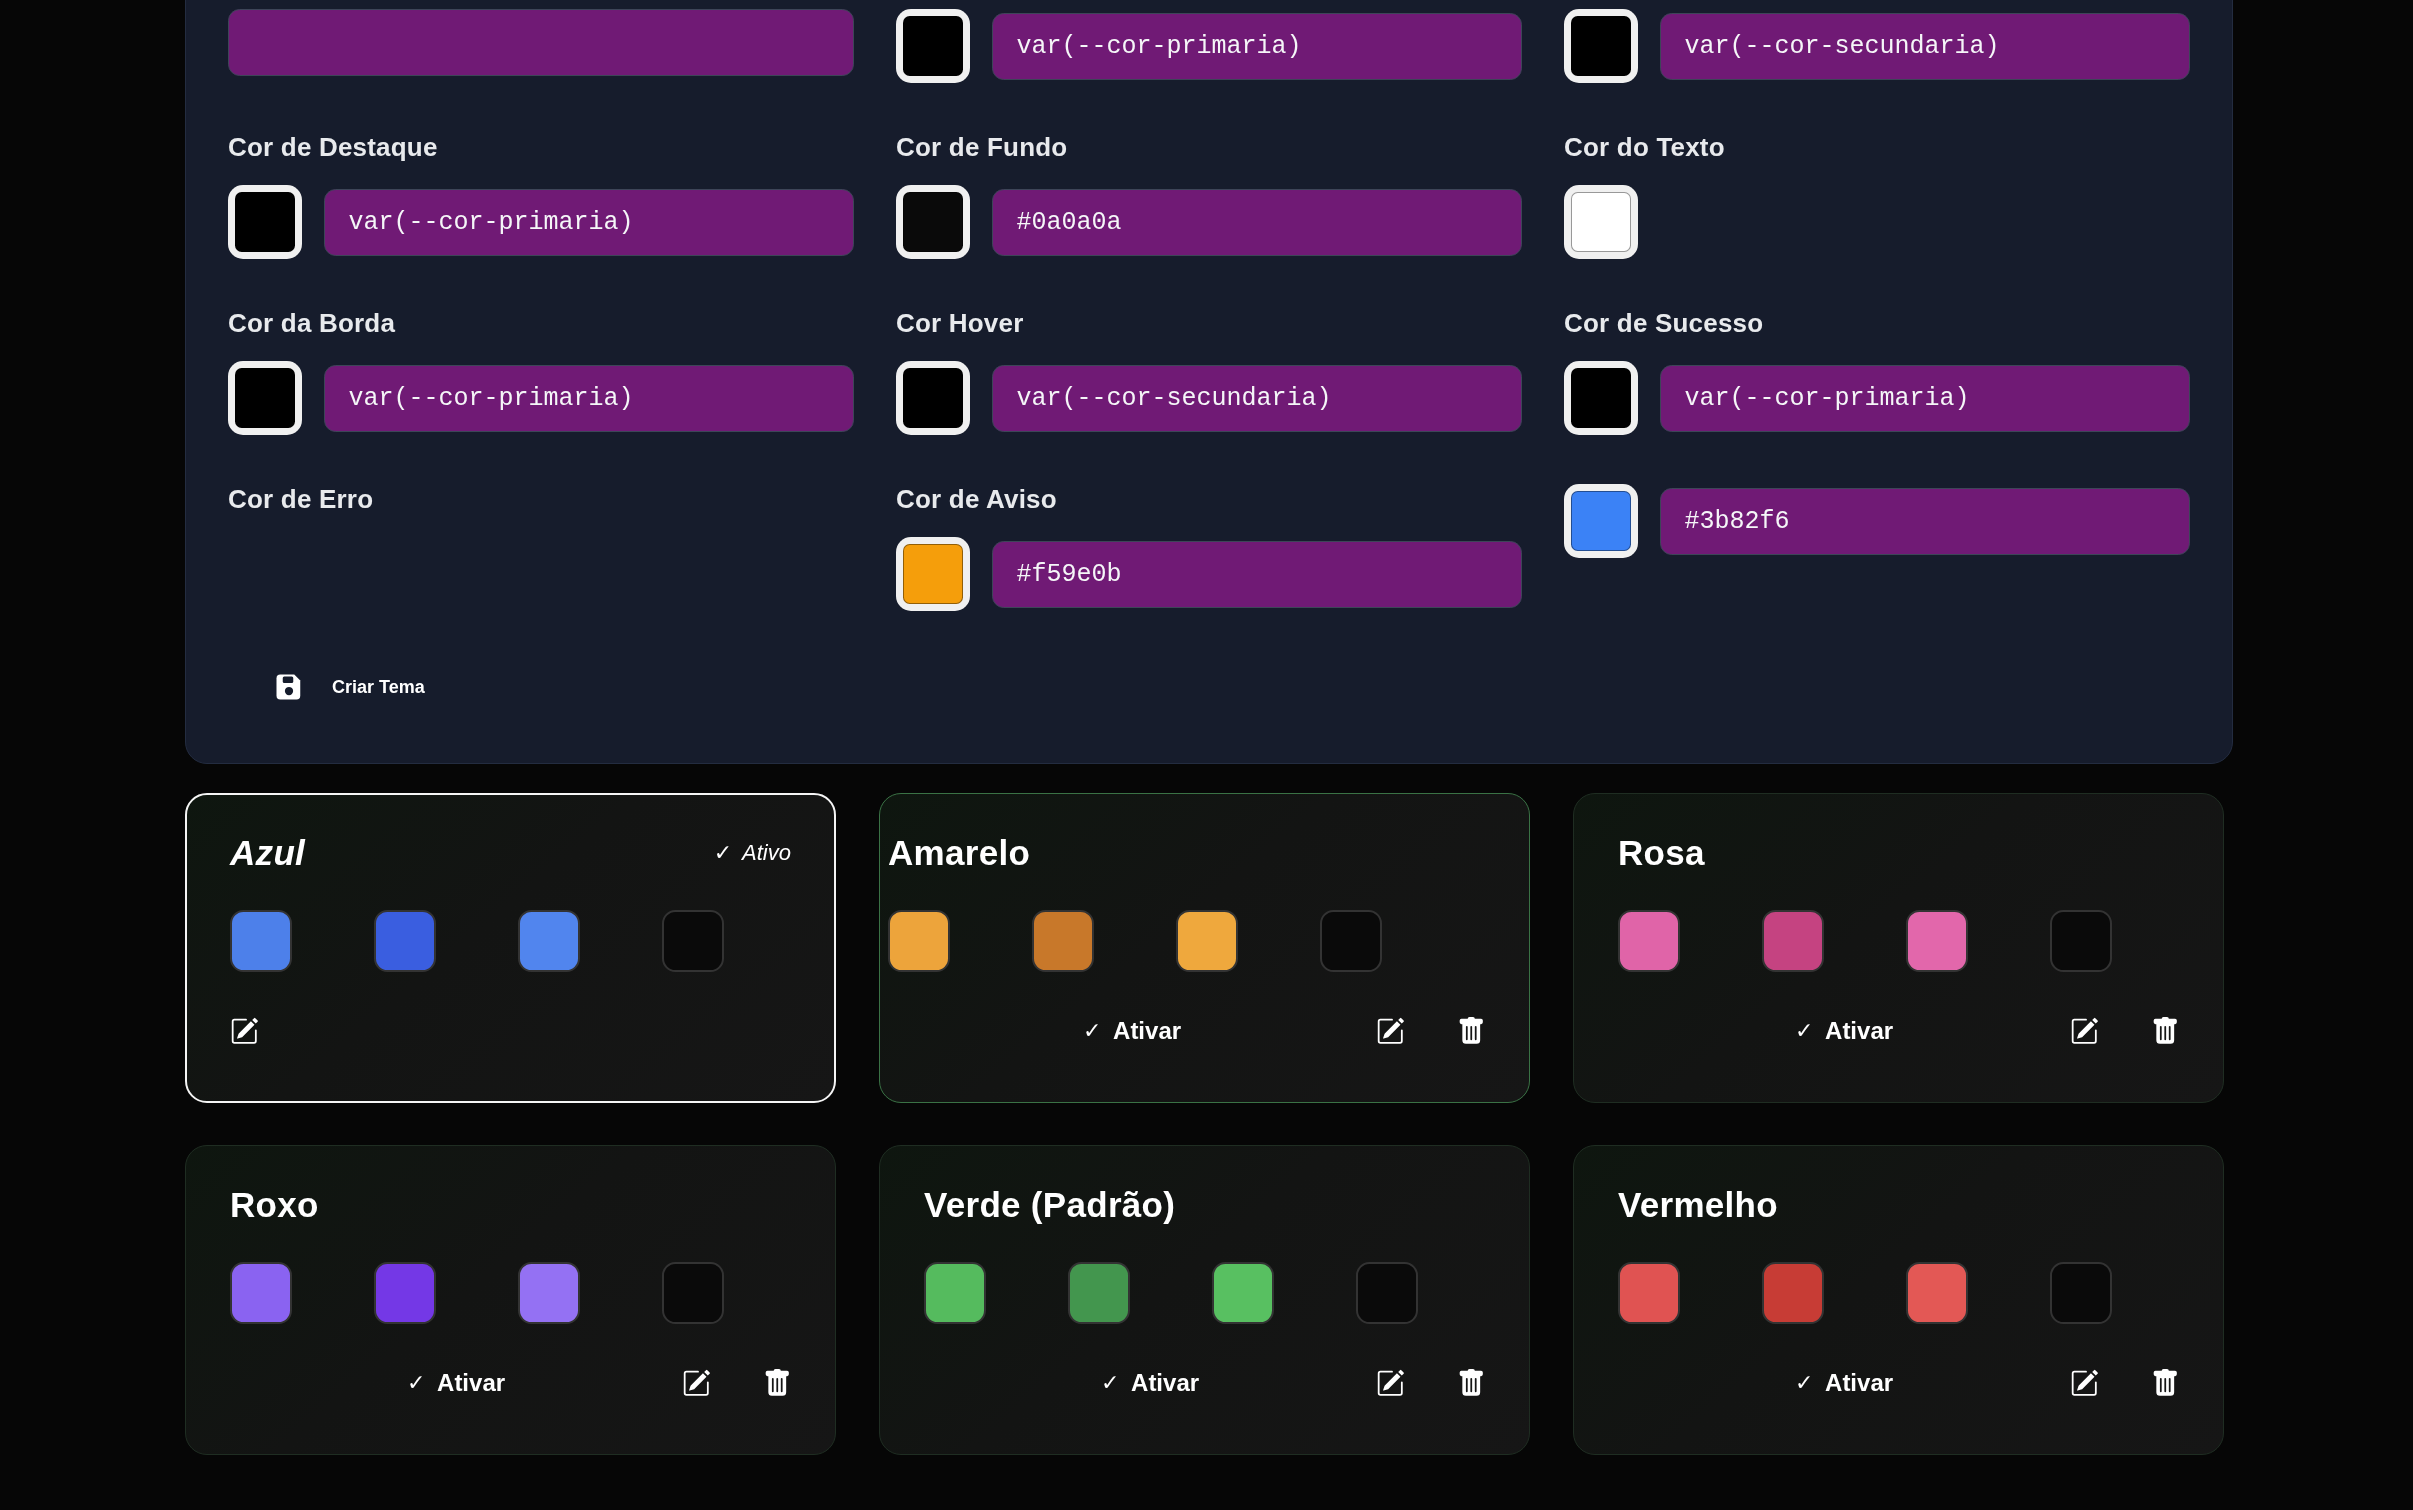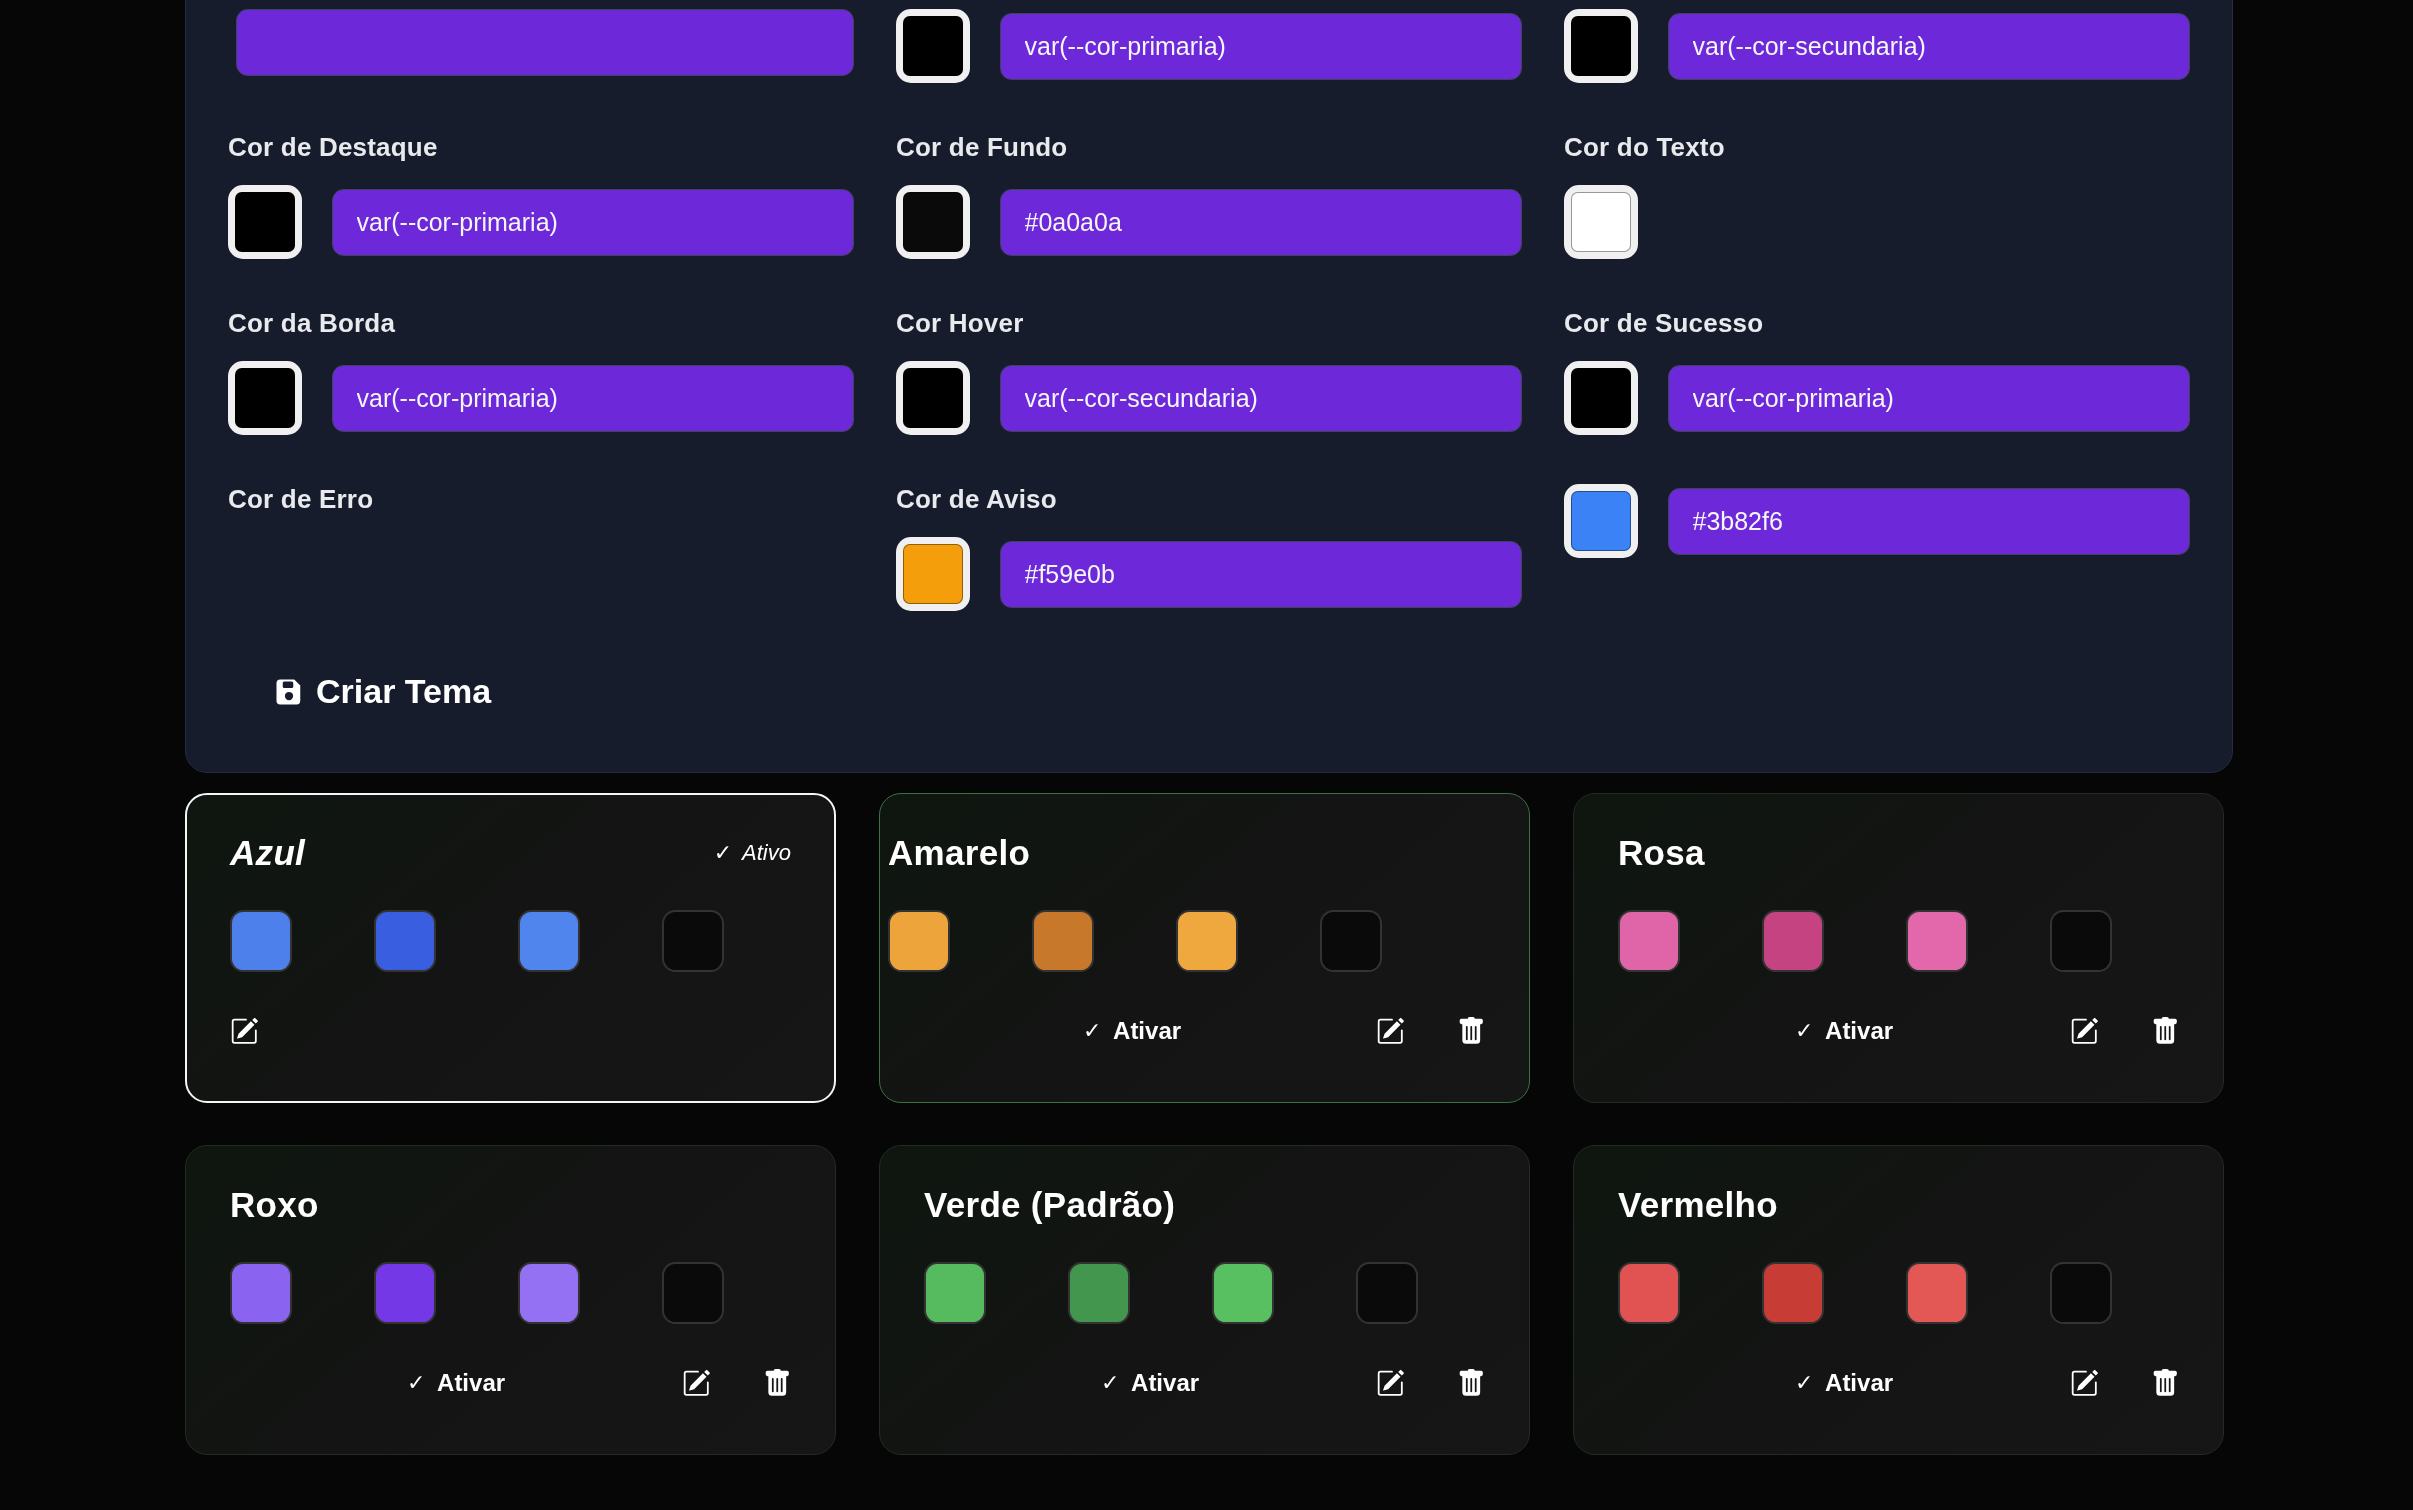--- a/index.html
+++ b/index.html
@@ -34,29 +34,29 @@
     width: 74px; height: 74px; flex: 0 0 74px;
     border-radius: 15px; background: #f0f0f0;
     border: none; padding: 6.7px; cursor: pointer;
   }
   .swatch-inner {
     display: block; width: 100%; height: 100%;
     border-radius: 6.7px; border: 1.7px solid rgba(0,0,0,.40);
   }
   .text-input {
     flex: 1; min-width: 0; height: 67px;
-    background: #6d28d9; border: 1.7px solid #3d4558; border-radius: 11.7px;
+    background: #701a75; border: 1.7px solid #3d4558; border-radius: 11.7px;
     color: #f5f6f8; font-size: 25px; padding: 0 23.5px;
-    font-family: Liberation Sans, sans-serif; outline: none; margin-left: 8px;
+    font-family: Liberation Mono, monospace; outline: none;
   }
   .create-btn {
     margin: 60px 0 0 40px;
-    display: flex; align-items: center; gap: 12px;
+    display: flex; align-items: center; gap: 28px;
     background: transparent; border: none; cursor: pointer;
-    color: #ffffff; font-size: 34px; font-weight: 700; font-family: inherit;
+    color: #ffffff; font-size: 18px; font-weight: 700; font-family: inherit;
   }
   .create-btn svg { width: 30px; height: 30px; }
 
   
   .cards {
     position: absolute; left: 185px; top: 793px; width: 2039px;
     display: grid; grid-template-columns: repeat(3, 1fr);
     column-gap: 43px; row-gap: 42px;
   }
   .card {

